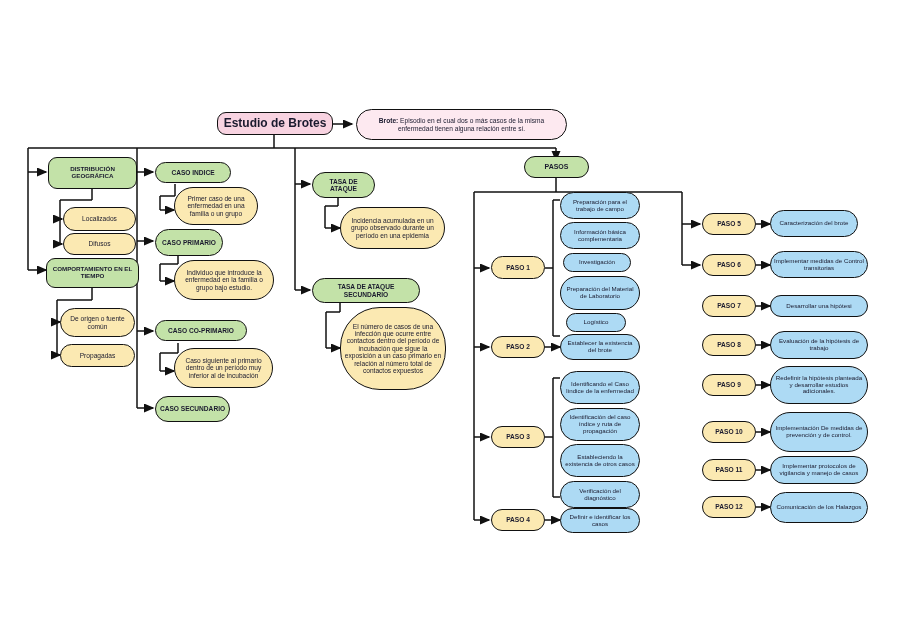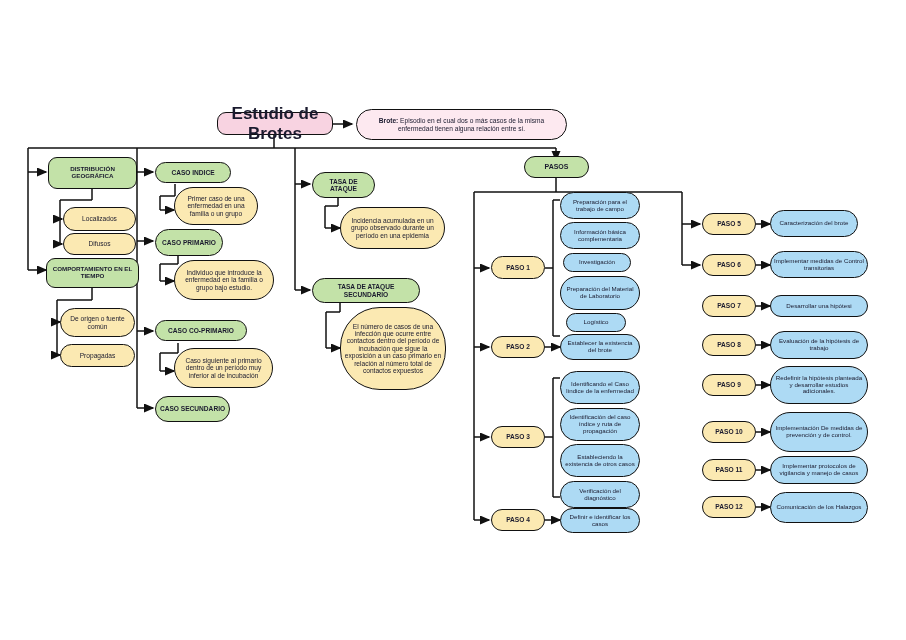--- a/index.html
+++ b/index.html
@@ -14,21 +14,21 @@
   .pill{border-radius:40px;}
   .green{background:#c3e2a8;}
   .yellow{background:#fbe9b2;}
   .blue{background:#addaf4;}
   .pink{background:#f8d3e1;}
   .pinkq{background:#fde9f0;}
   .bold{font-weight:bold;}
   .t6{font-size:6.2px;}
   .t65{font-size:6.6px;}
   .t7{font-size:7px;}
-  .t11{font-size:17px;}
+  .t11{font-size:12px;}
 </style>
 </head>
 <body>
 
 <div id="canvas">
 
   <svg id="wires" viewBox="0 0 906 640">
     <defs>
       <marker id="ar" markerWidth="7" markerHeight="7" refX="6" refY="3" orient="auto">
         <path d="M0,0 L7,3 L0,6 z" fill="#111"></path>

